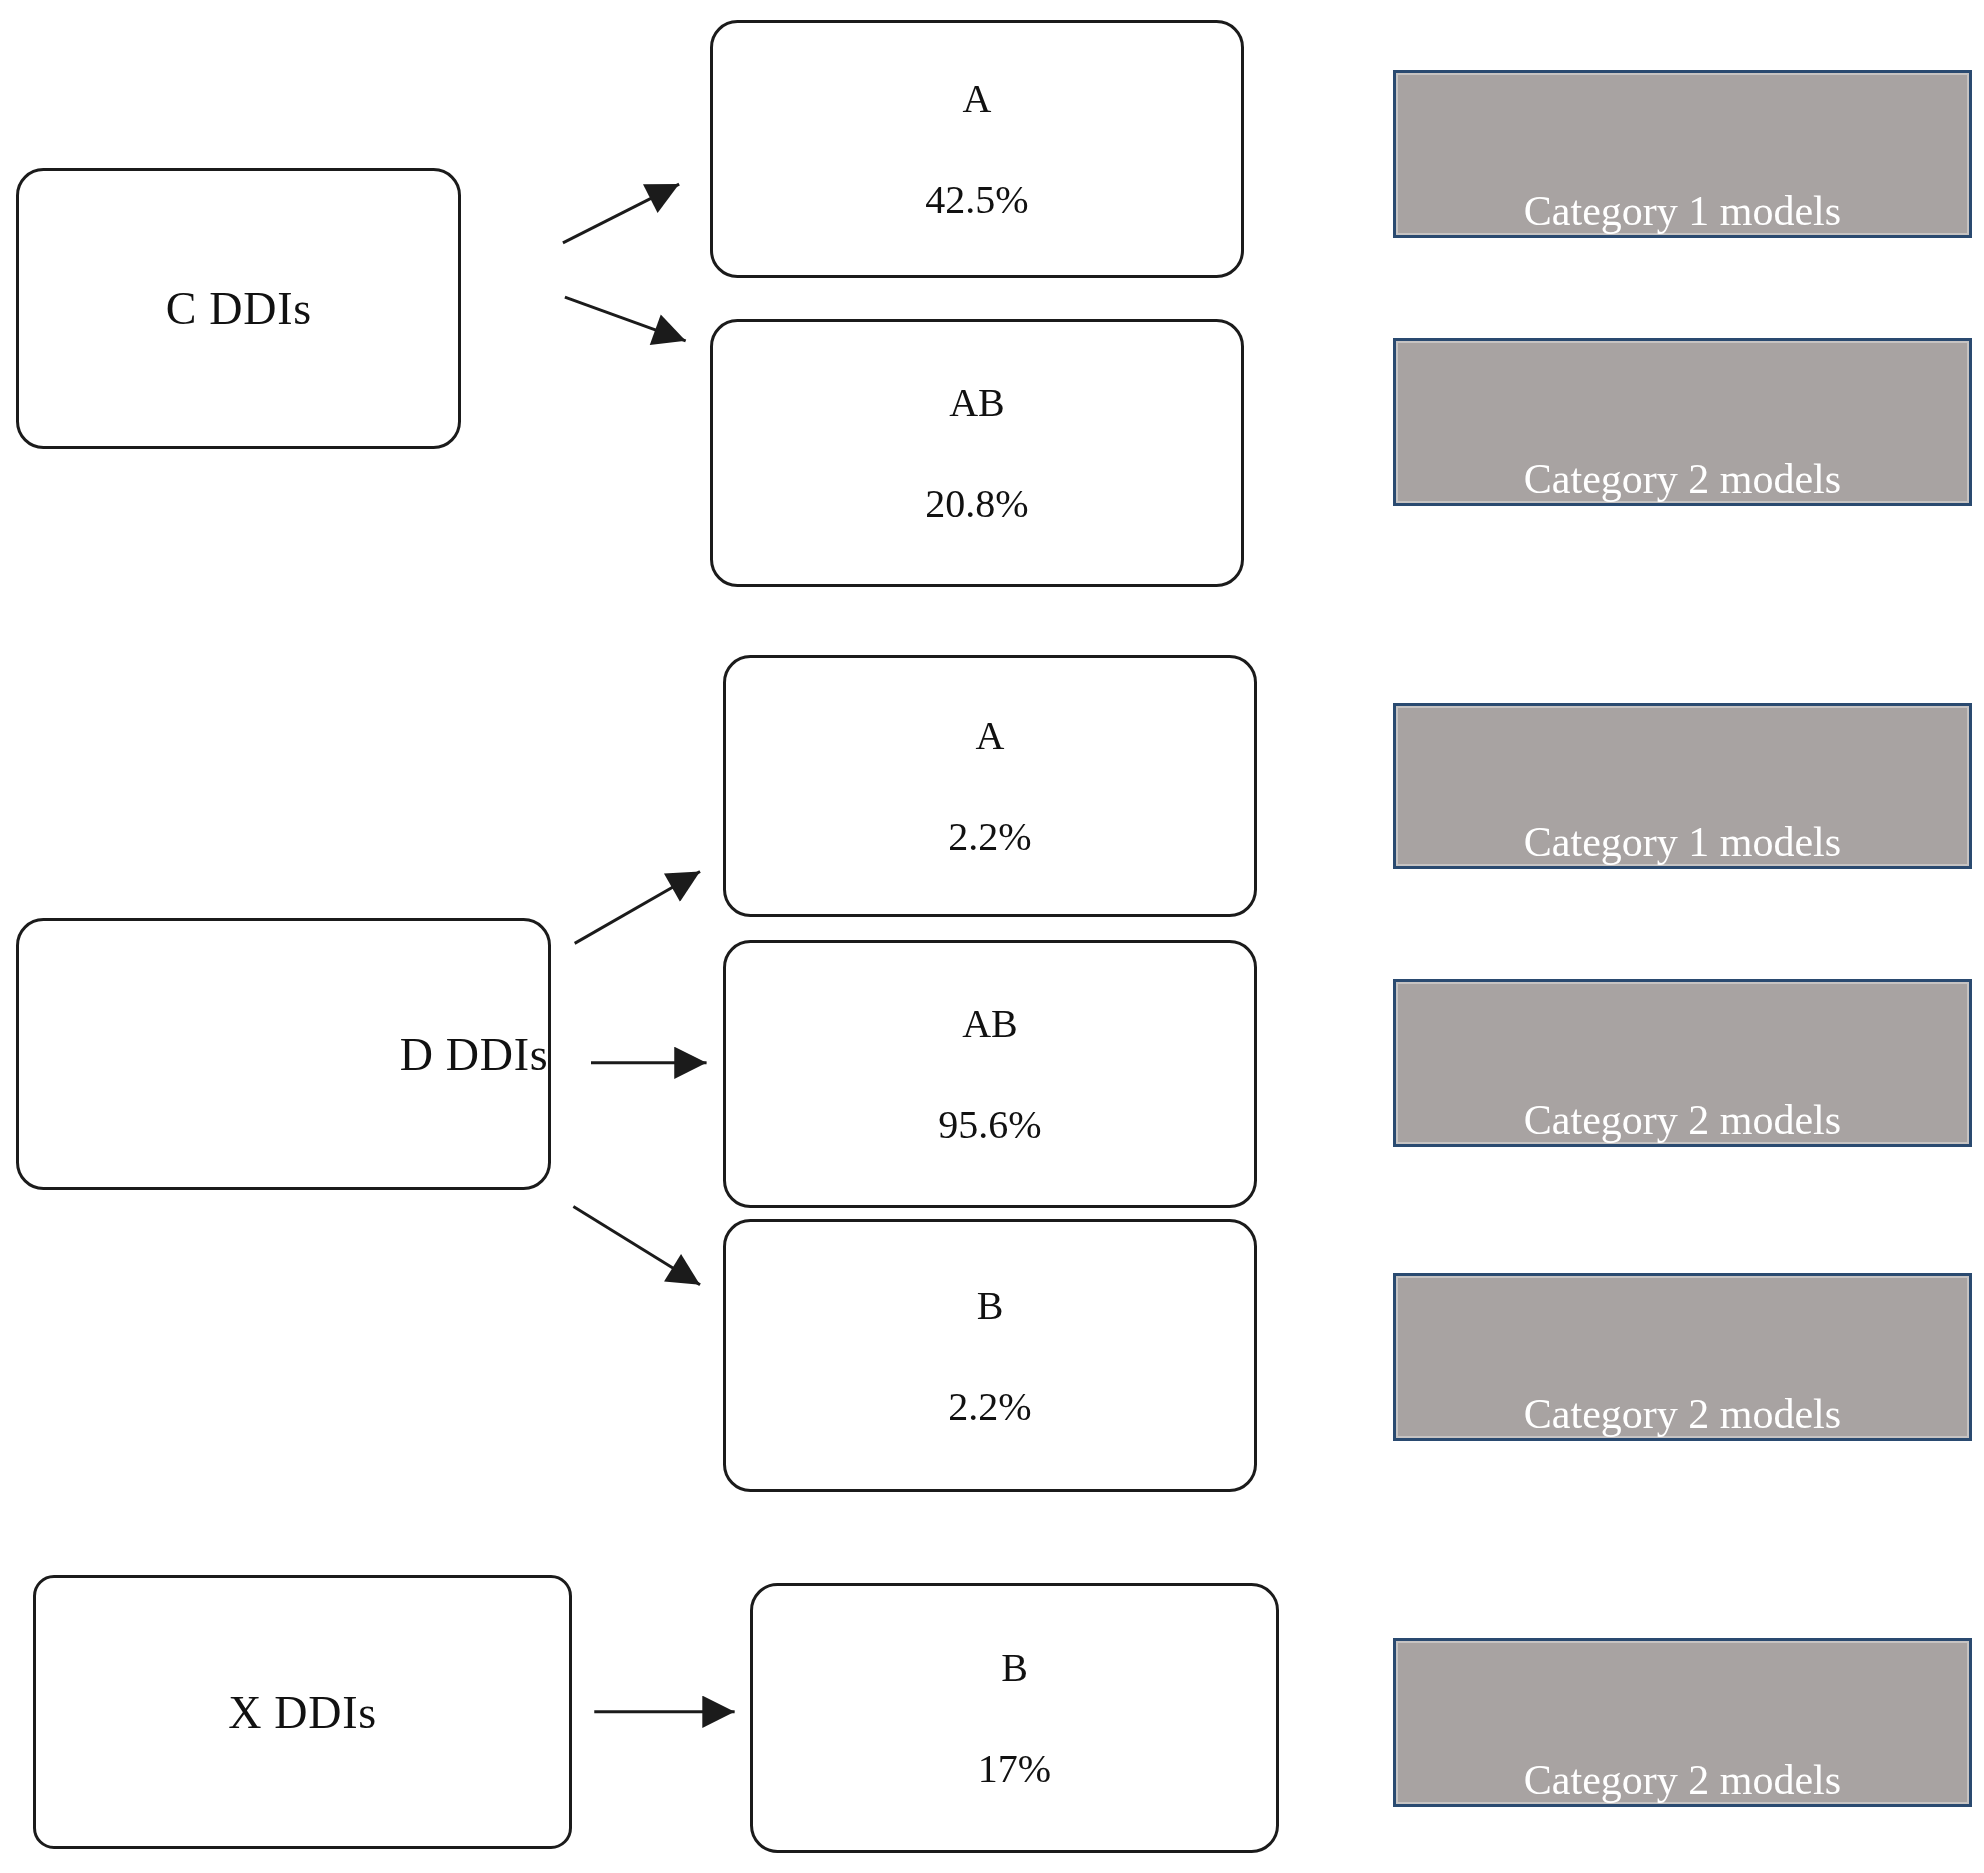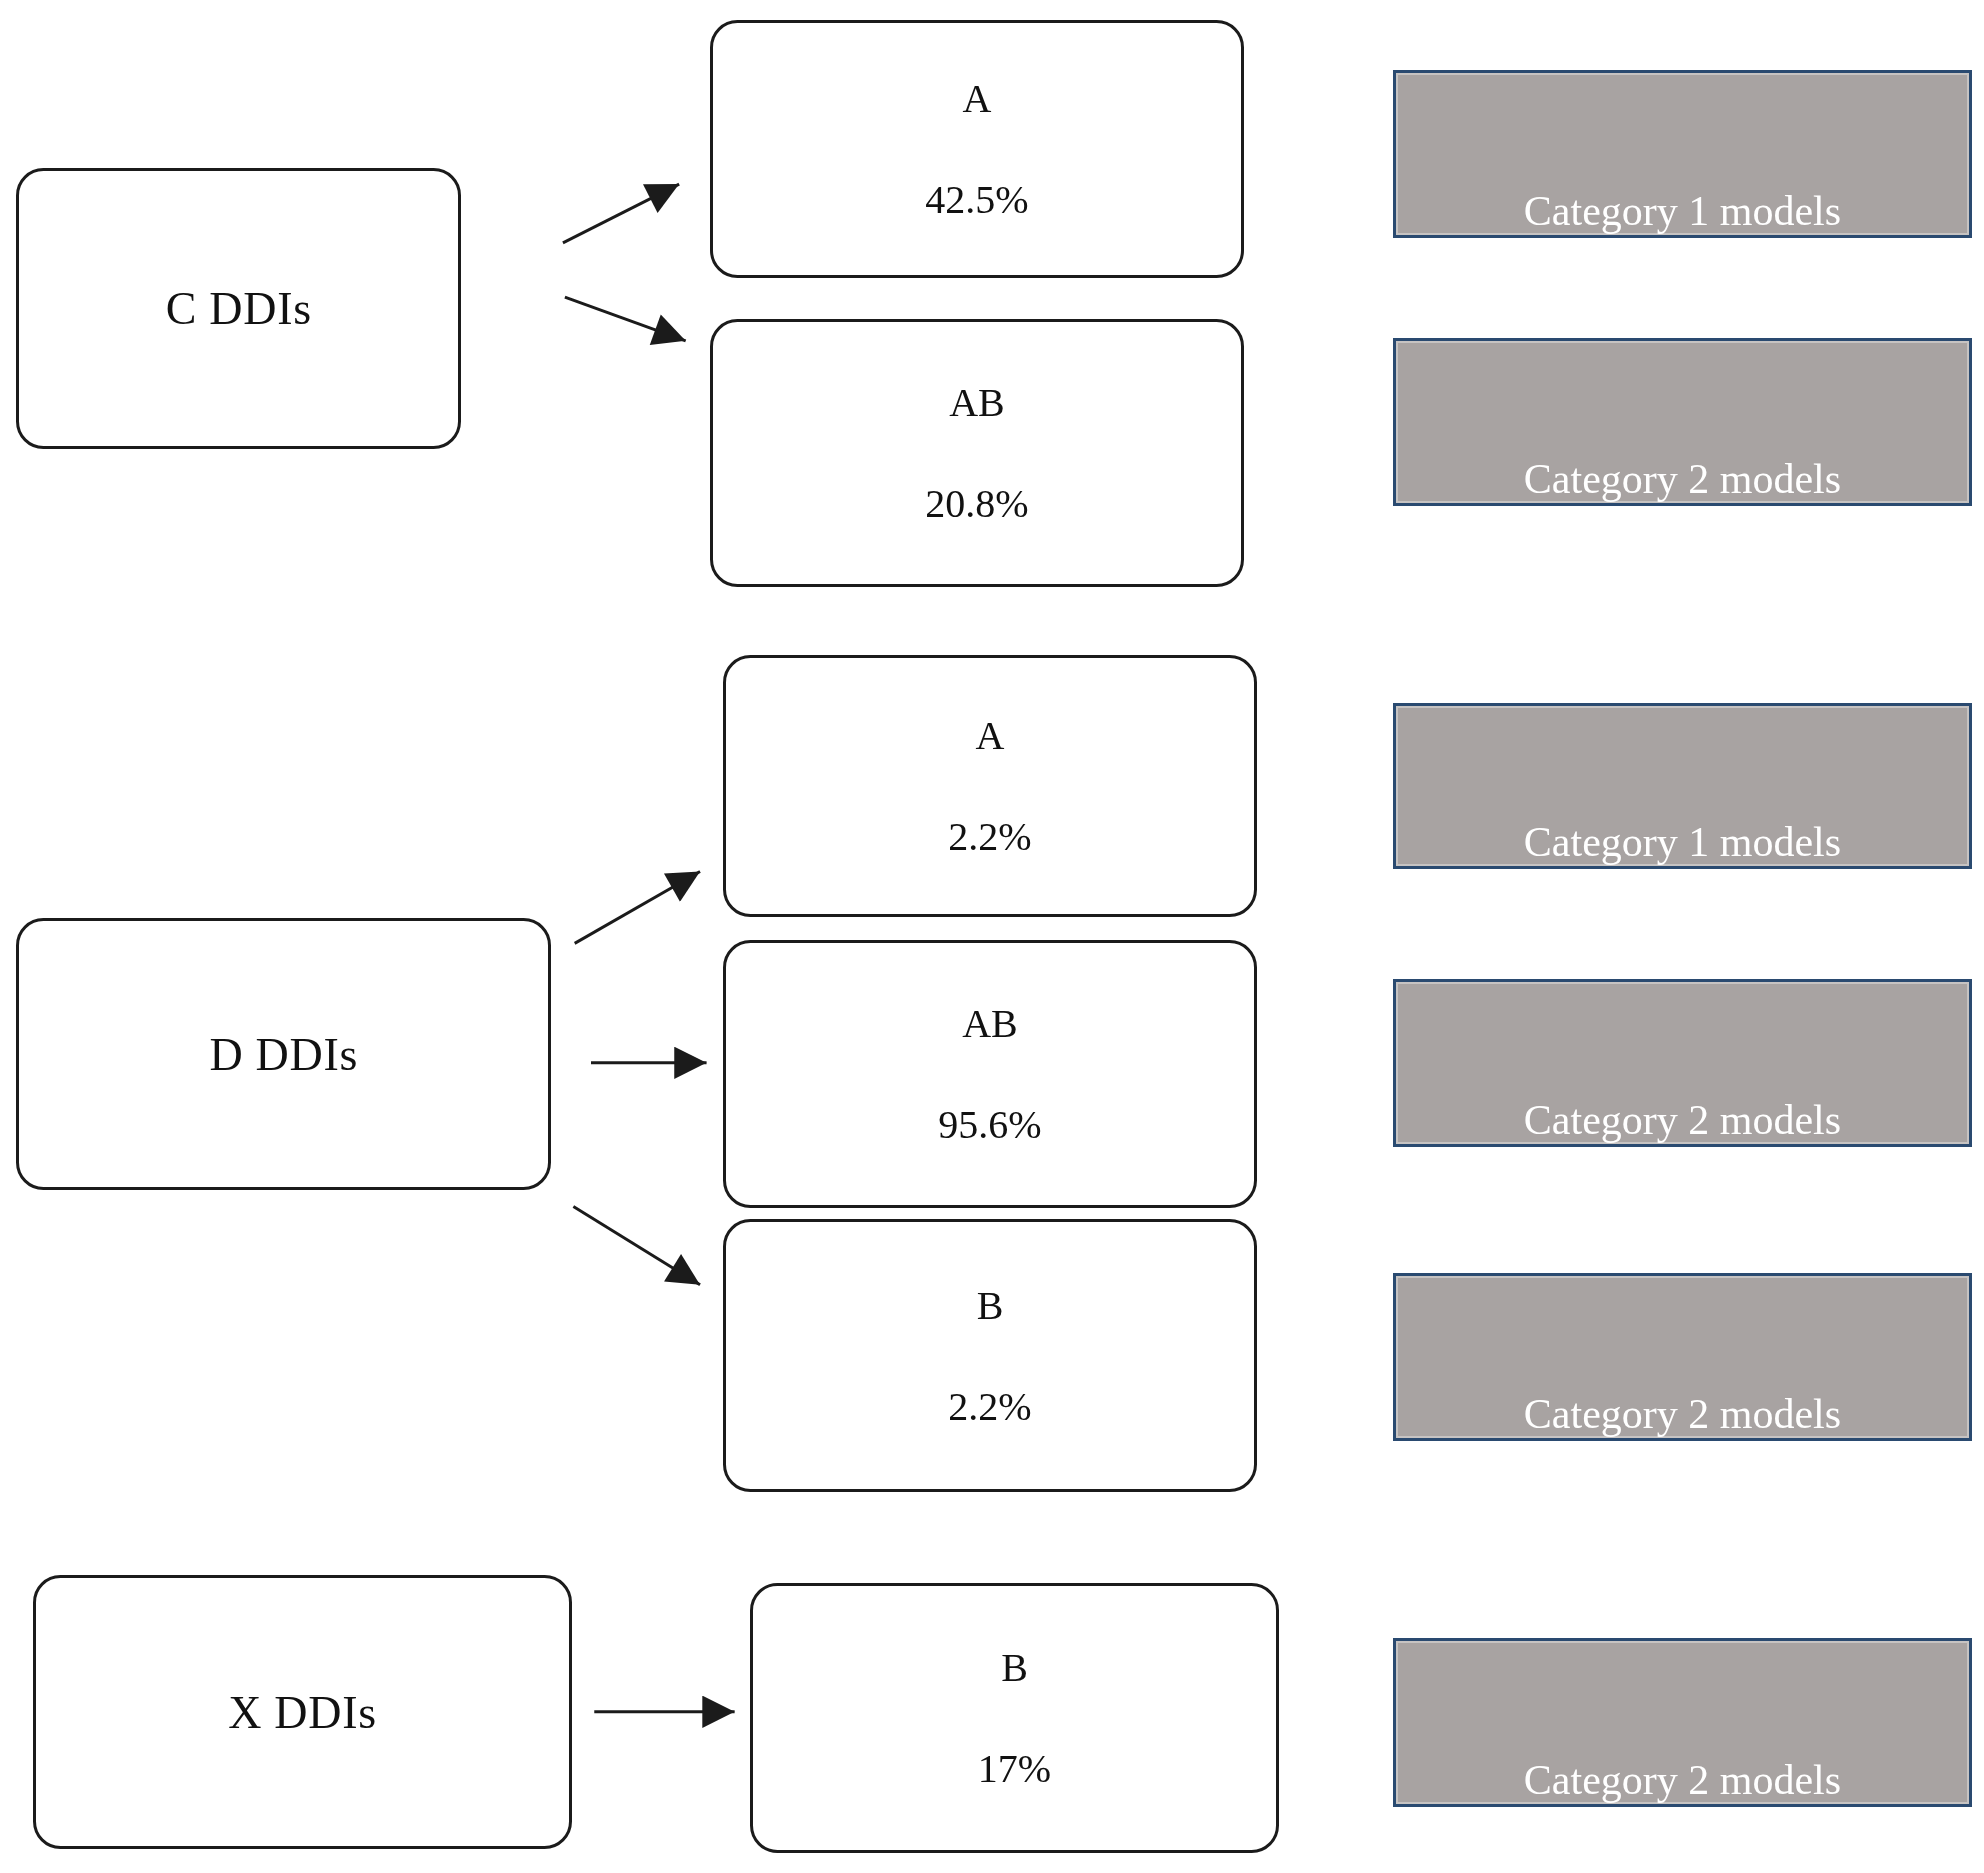--- a/index.html
+++ b/index.html
@@ -86,25 +86,25 @@
     <line class="arrow-line" x1="880" y1="1445" x2="1072" y2="1335" marker-end="url(#ah)"></line>
     <line class="arrow-line" x1="905" y1="1628" x2="1082" y2="1628" marker-end="url(#ah)"></line>
     <line class="arrow-line" x1="878" y1="1848" x2="1072" y2="1968" marker-end="url(#ah)"></line>
     <line class="arrow-line" x1="910" y1="2622" x2="1125" y2="2622" marker-end="url(#ah)"></line>
   </svg>
 
   <div class="node" style="left:16.3px; top:168px; width:445px; height:281px;">
     <span class="src-label">C DDIs</span>
   </div>
 
-  <div class="node" style="left:16.3px; top:918px; width:535px; height:272px;">
+  <div class="node" style="left:16.3px; top:918px; width:535px; height:272px;align-items:flex-end;">
     <span class="src-label">D DDIs</span>
   </div>
 
-  <div class="node" style="left:33px; top:1575px; width:539px; height:274px;">
+  <div class="node" style="left:33px; top:1575px; width:539px; height:274px;border-radius:21px;">
     <span class="src-label">X DDIs</span>
   </div>
 
   <div class="node" style="left:710px; top:19.6px; width:534px; height:258px;">
     <span class="outcome-grade">A</span>
     <span class="outcome-percent">42.5%</span>
   </div>
 
   <div class="node" style="left:710px; top:319px; width:534px; height:268px;">
     <span class="outcome-grade">AB</span>

